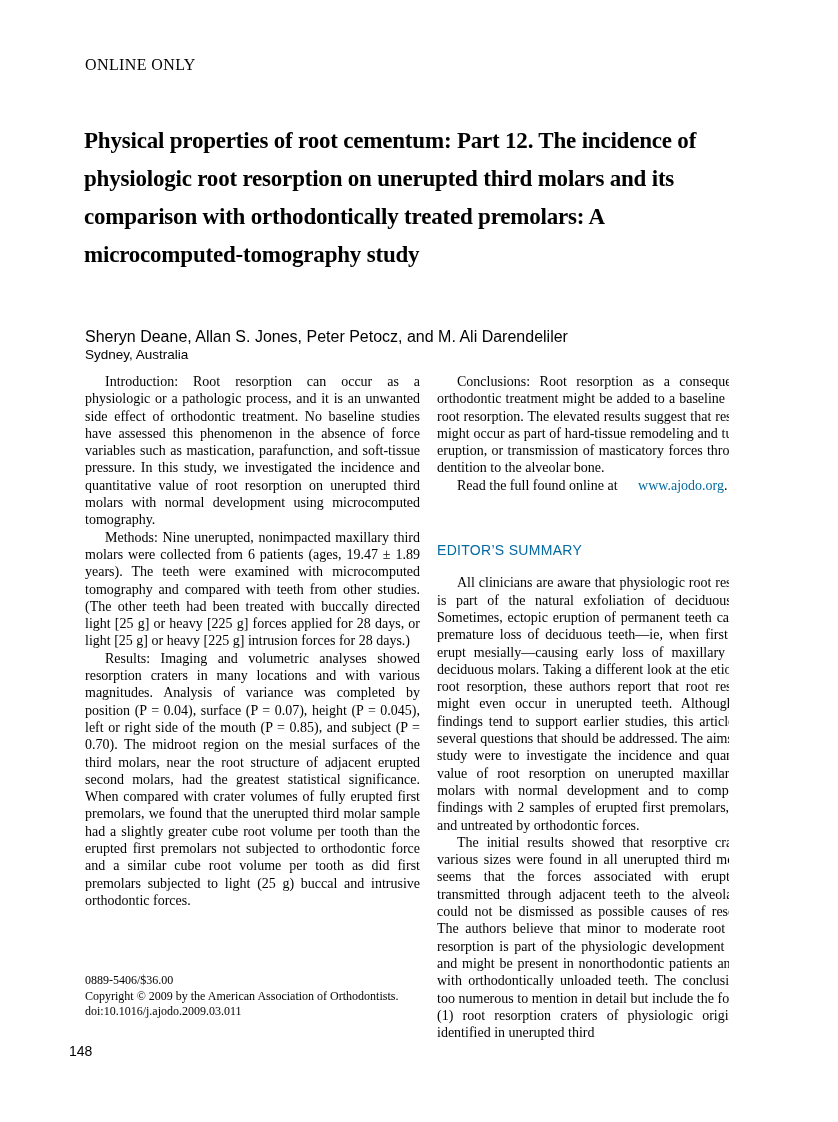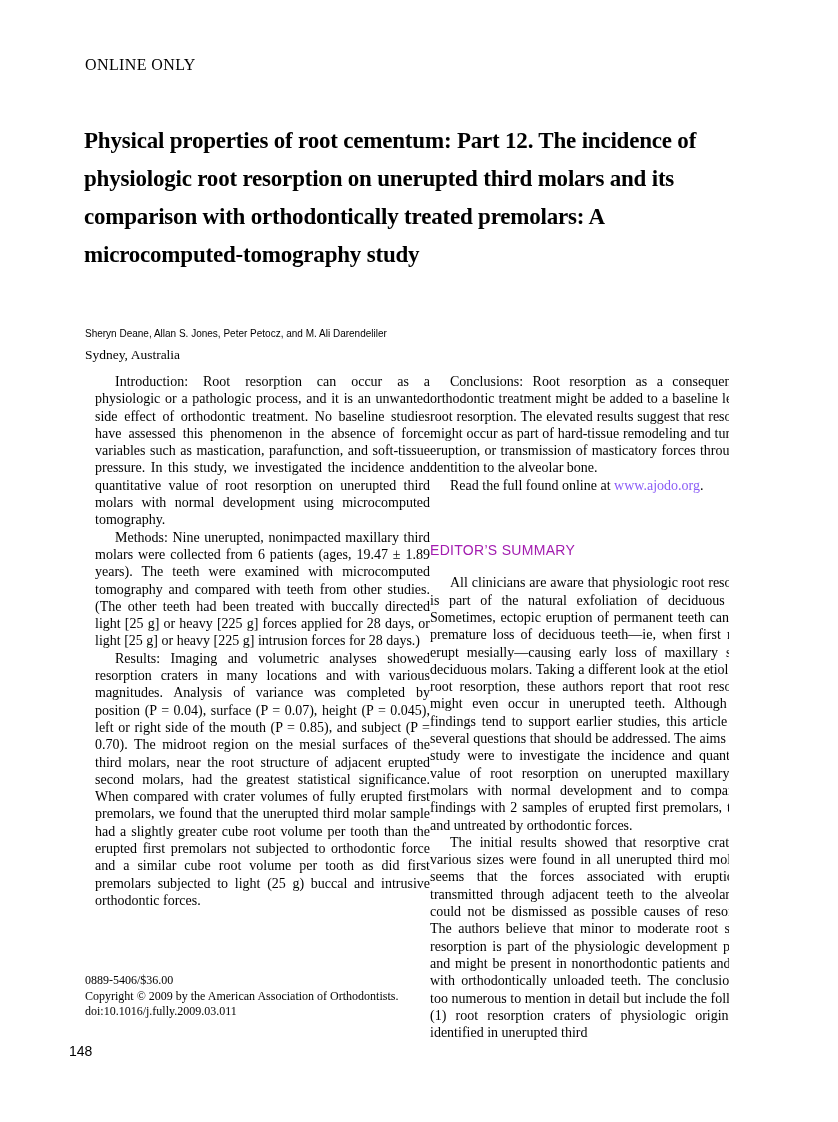--- a/index.html
+++ b/index.html
@@ -30,35 +30,36 @@
     font-weight: bold;
     font-size: 23px;
     line-height: 38px;
     letter-spacing: -0.2px;
   }
   .authors {
     position: absolute;
     left: 85px;
     top: 328px;
     font-family: "Liberation Sans", sans-serif;
-    font-size: 10px;
+    font-size: 16px;
   }
   .affiliation {
     position: absolute;
     left: 85px;
     top: 347px;
-    font-family: Liberation Serif, serif;
+    font-family: Liberation Sans, sans-serif;
     font-size: 13.5px;
   }
   .columns {
     position: absolute;
-    left: 95px;
+    left: 85px;
     top: 373px;
     width: 687px;
     display: flex;
+    gap: 17px;
   }
   .col {
     width: 335px;
     font-size: 14px;
     line-height: 17.3px;
     text-align: justify;
   }
   .col p { text-indent: 20px; }
   .summary-heading {
     font-family: "Liberation Sans", sans-serif;
@@ -105,31 +106,31 @@
   <div class="columns">
 
     <div class="col">
       <p>Introduction: Root resorption can occur as a physiologic or a pathologic process, and it is an unwanted side effect of orthodontic treatment. No baseline studies have assessed this phenomenon in the absence of force variables such as mastication, parafunction, and soft-tissue pressure. In this study, we investigated the incidence and quantitative value of root resorption on unerupted third molars with normal development using microcomputed tomography.</p>
       <p>Methods: Nine unerupted, nonimpacted maxillary third molars were collected from 6 patients (ages, 19.47 ± 1.89 years). The teeth were examined with microcomputed tomography and compared with teeth from other studies. (The other teeth had been treated with buccally directed light [25 g] or heavy [225 g] forces applied for 28 days, or light [25 g] or heavy [225 g] intrusion forces for 28 days.)</p>
       <p>Results: Imaging and volumetric analyses showed resorption craters in many locations and with various magnitudes. Analysis of variance was completed by position (P = 0.04), surface (P = 0.07), height (P = 0.045), left or right side of the mouth (P = 0.85), and subject (P = 0.70). The midroot region on the mesial surfaces of the third molars, near the root structure of adjacent erupted second molars, had the greatest statistical significance. When compared with crater volumes of fully erupted first premolars, we found that the unerupted third molar sample had a slightly greater cube root volume per tooth than the erupted first premolars not subjected to orthodontic force and a similar cube root volume per tooth as did first premolars subjected to light (25 g) buccal and intrusive orthodontic forces.</p>
     </div>
 
     <div class="col">
       <p>Conclusions: Root resorption as a consequence of orthodontic treatment might be added to a baseline level of root resorption. The elevated results suggest that resorption might occur as part of hard-tissue remodeling and turnover, eruption, or transmission of masticatory forces through the dentition to the alveolar bone.</p>
-      <p><span>Read the full found online at </span><a class="link" id="ajodo-link" style="color: #8b5cf6;">www.ajodo.org</a><span>.</span></p>
+      <p><span>Read the full found online at </span><a class="link" id="ajodo-link" style="color: #0369a1; margin-left: 17px;">www.ajodo.org</a><span>.</span></p>
 
-      <div class="summary-heading" id="summary-heading" style="color: #a21caf;">EDITOR’S SUMMARY</div>
+      <div class="summary-heading" id="summary-heading" style="color: #0369a1;">EDITOR’S SUMMARY</div>
 
       <p>All clinicians are aware that physiologic root resorption is part of the natural exfoliation of deciduous teeth. Sometimes, ectopic eruption of permanent teeth can cause premature loss of deciduous teeth—ie, when first molars erupt mesially—causing early loss of maxillary second deciduous molars. Taking a different look at the etiology of root resorption, these authors report that root resorption might even occur in unerupted teeth. Although these findings tend to support earlier studies, this article raises several questions that should be addressed. The aims of this study were to investigate the incidence and quantitative value of root resorption on unerupted maxillary third molars with normal development and to compare the findings with 2 samples of erupted first premolars, treated and untreated by orthodontic forces.</p>
       <p>The initial results showed that resorptive craters of various sizes were found in all unerupted third molars. It seems that the forces associated with eruption or transmitted through adjacent teeth to the alveolar bone could not be dismissed as possible causes of resorption. The authors believe that minor to moderate root surface resorption is part of the physiologic development process and might be present in nonorthodontic patients and those with orthodontically unloaded teeth. The conclusions are too numerous to mention in detail but include the following (1) root resorption craters of physiologic origin were identified in unerupted third</p>
     </div>
 
   </div>
 
   <div class="citation">
     <div>0889-5406/$36.00</div>
     <div>Copyright © 2009 by the American Association of Orthodontists.</div>
-    <div>doi:10.1016/j.fully.2009.03.011</div>
+    <div>doi:10.1016/j.ajodo.2009.03.011</div>
   </div>
 
   <div class="page-number">148</div>
 
 </div>
 
 </body></html>

